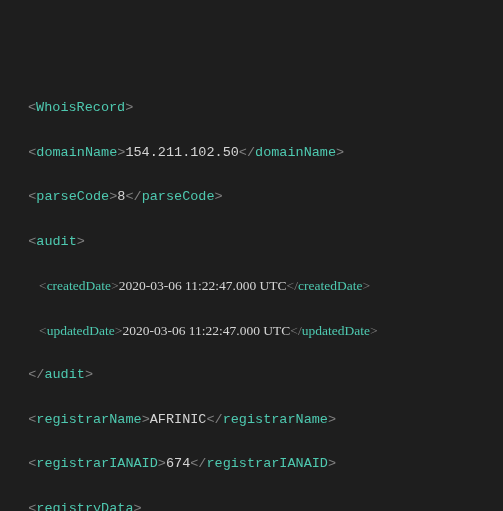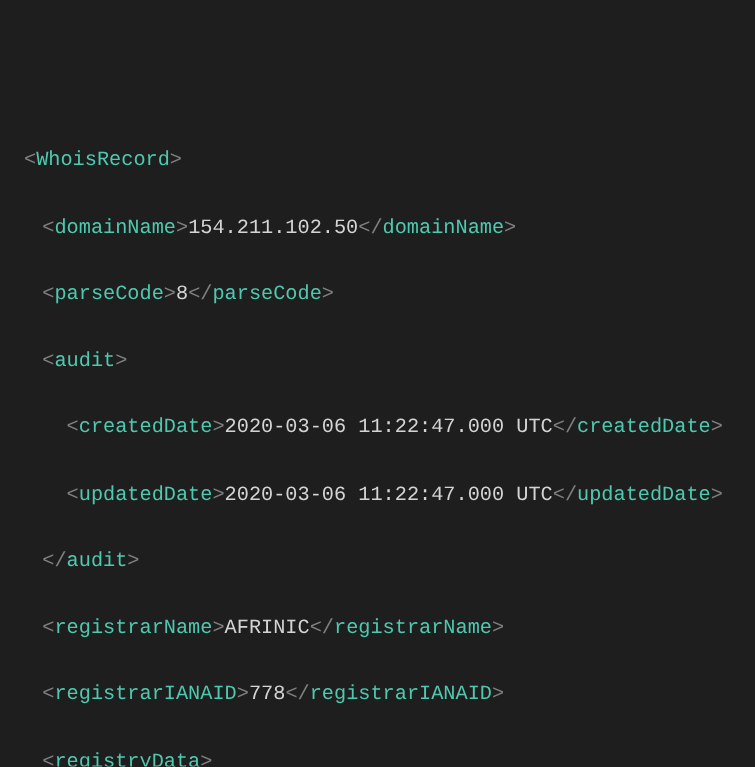--- a/index.html
+++ b/index.html
@@ -9,42 +9,42 @@
     font-family: Consolas, "Courier New", monospace;
     font-size: 13.5px;
     line-height: 1.65;
     color: #d4d4d4;
     white-space: pre;
     overflow: hidden;
     width: 503px;
     height: 511px;
     box-sizing: border-box;
   }
-  .line { white-space: pre; padding-left: 16px; }
+  .line { white-space: pre; padding-left: 28px; }
   .tag { color: #4ec9b0; }
   .brk { color: #808080; }
   .txt { color: #d4d4d4; text-align: center; }
   .ind0 { }
   .ind1 { padding-left: calc(12px + 2ch); }
-  .ind2 { padding-left: calc(12px + 4ch); }
+  .ind2 { padding-left: calc(12px + 4ch); font-family: Liberation Serif, serif; }
 </style>
 </head>
 <body>
 
 
 
 <div class="line ind0"><span class="brk">&lt;</span><span class="tag">WhoisRecord</span><span class="brk">&gt;</span></div>
 <div class="line ind1"><span class="brk">&lt;</span><span class="tag">domainName</span><span class="brk">&gt;</span><span class="txt">154.211.102.50</span><span class="brk">&lt;/</span><span class="tag">domainName</span><span class="brk">&gt;</span></div>
 <div class="line ind1"><span class="brk">&lt;</span><span class="tag">parseCode</span><span class="brk">&gt;</span><span class="txt">8</span><span class="brk">&lt;/</span><span class="tag">parseCode</span><span class="brk">&gt;</span></div>
 <div class="line ind1"><span class="brk">&lt;</span><span class="tag">audit</span><span class="brk">&gt;</span></div>
 <div class="line ind2"><span class="brk">&lt;</span><span class="tag">createdDate</span><span class="brk">&gt;</span><span class="txt">2020-03-06 11:22:47.000 UTC</span><span class="brk">&lt;/</span><span class="tag">createdDate</span><span class="brk">&gt;</span></div>
 <div class="line ind2"><span class="brk">&lt;</span><span class="tag">updatedDate</span><span class="brk">&gt;</span><span class="txt">2020-03-06 11:22:47.000 UTC</span><span class="brk">&lt;/</span><span class="tag">updatedDate</span><span class="brk">&gt;</span></div>
 <div class="line ind1"><span class="brk">&lt;/</span><span class="tag">audit</span><span class="brk">&gt;</span></div>
 <div class="line ind1"><span class="brk">&lt;</span><span class="tag">registrarName</span><span class="brk">&gt;</span><span class="txt">AFRINIC</span><span class="brk">&lt;/</span><span class="tag">registrarName</span><span class="brk">&gt;</span></div>
-<div class="line ind1"><span class="brk">&lt;</span><span class="tag">registrarIANAID</span><span class="brk">&gt;</span><span class="txt">778</span><span class="brk">&lt;/</span><span class="tag">registrarIANAID</span><span class="brk">&gt;</span></div>
+<div class="line ind1"><span class="brk">&lt;</span><span class="tag">registrarIANAID</span><span class="brk">&gt;</span><span class="txt">674</span><span class="brk">&lt;/</span><span class="tag">registrarIANAID</span><span class="brk">&gt;</span></div>
 <div class="line ind1"><span class="brk">&lt;</span><span class="tag">registryData</span><span class="brk">&gt;</span></div>
 
 
 
 
 
 
 
 
 

